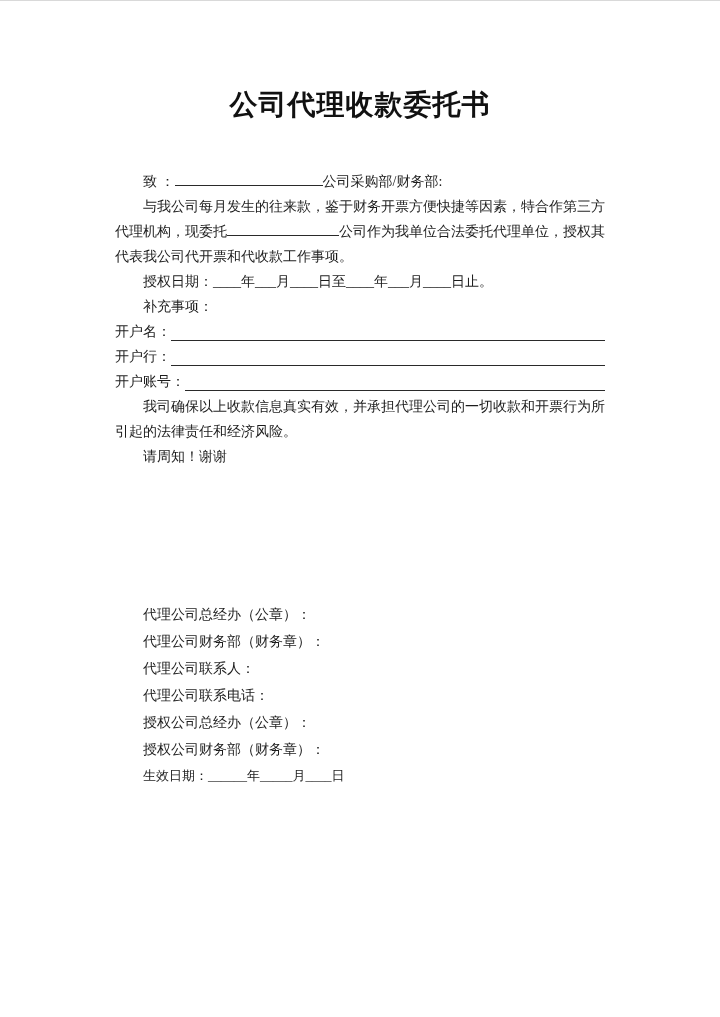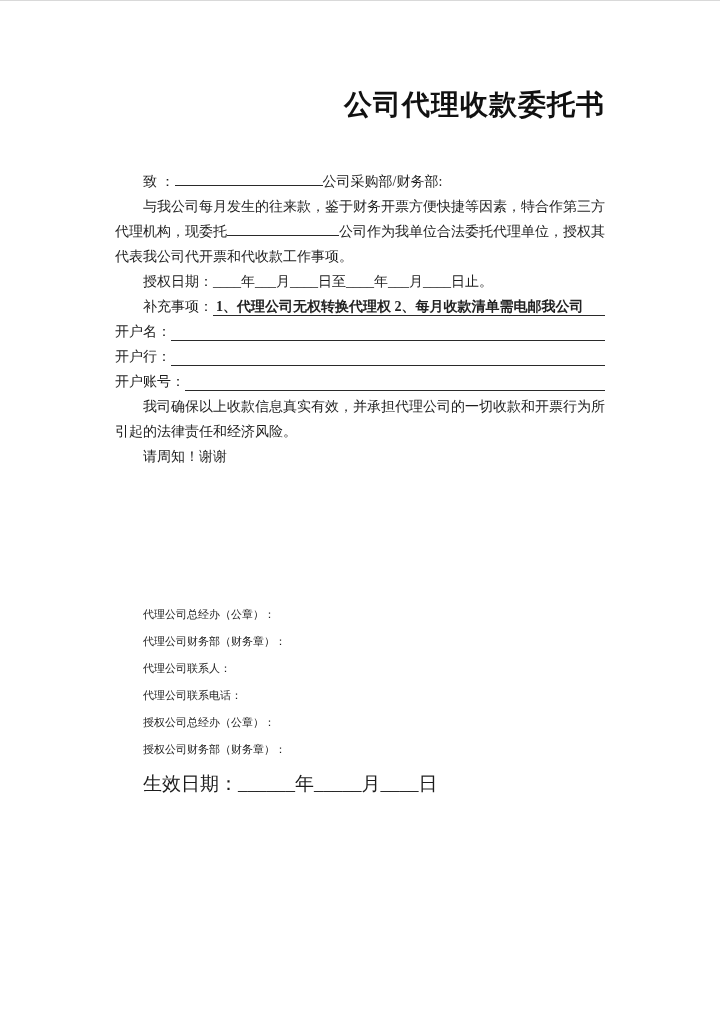--- a/index.html
+++ b/index.html
@@ -15,21 +15,21 @@
     background:#ffffff;
     border-top:1px solid #d9d9d9;
     padding:84px 115px 0 115px;
     position:relative;
     overflow:hidden;
   }
   .title {
     font-size:28px;
     line-height:40px;
     font-weight:bold;
-    text-align:right;
+    text-align:center;
     letter-spacing:1px;
     color:#111;
     margin-bottom:44px;
   }
   .bodytext { font-size:14px; line-height:25px; text-align:justify; color:#1c1c1c;margin-top:32px; }
   .line { font-size:14px; line-height:25px; }
   .indent { text-indent:28px; }
   .para { font-size:14px; line-height:25px; text-align:justify; }
   .para.indent-first { text-indent:28px; }
   .flexline { display:flex; font-size:14px; line-height:25px; }
@@ -54,42 +54,41 @@
     background-repeat:no-repeat;
   }
   .blankfill {
     flex:1;
     background-image:linear-gradient(#2a2a2a,#2a2a2a);
     background-size:100% 1px;
     background-position:0 21px;
     background-repeat:no-repeat;
   }
   .signatures { margin-top:132px; }
-  .sig-line { font-size:11px; line-height:27px; padding-left:28px; }
-  .effective { font-size:19px; line-height:25px; padding-left:28px; margin-top:8px; }
+  .sig-line { font-size:14px; line-height:27px; padding-left:28px; }
+  .effective { font-size:13px; line-height:25px; padding-left:28px; margin-top:0; }
 </style>
 </head>
 <body>
 
 <div class="page">
 
   <h1 class="title">公司代理收款委托书</h1>
 
   <div class="bodytext">
 
     <p class="line indent"><span>致 ：</span><span class="blank to-blank"></span><span>公司采购部/财务部:</span></p>
 
     <p class="para indent-first"><span>与我公司每月发生的往来款，鉴于财务开票方便快捷等因素，特合作第三方代理机构，现委托</span><span class="blank co-blank"></span><span>公司作为我单位合法委托代理单位，授权其代表我公司代开票和代收款工作事项。</span></p>
 
 
     <p class="line indent"><span>授权日期：</span><span>____年___月____日至____年___月____日止。</span></p>
 
     <div class="flexline findent">
       <span class="lbl">补充事项：</span>
-      <span class="filled">1、代理公司无权转换代理权 2、每月收款清单需电邮我公司</span>
     </div>
 
 
     <div class="flexline">
       <span class="lbl">开户名：</span>
       <span class="blankfill"></span>
     </div>
 
     <div class="flexline">
       <span class="lbl">开户行：</span>

